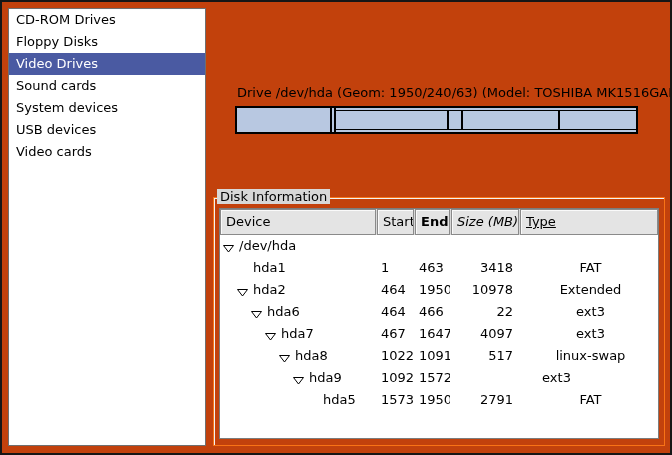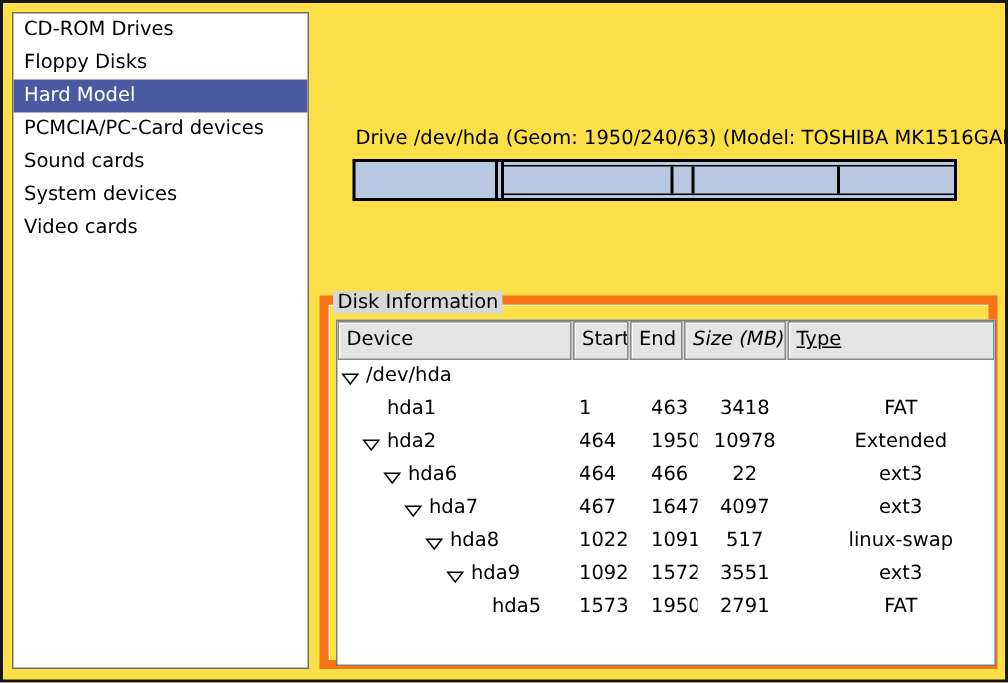--- a/index.html
+++ b/index.html
@@ -1,18 +1,18 @@
 <!DOCTYPE html>
 <html><head>
 <meta charset="utf-8">
 <style>
   html,body { margin:0; padding:0; background:#bdbdbd; }
   .window {
     position:relative; width:672px; height:455px; box-sizing:border-box;
-    background:#fde047; border:2px solid #161616;
+    background:#c2410c; border:2px solid #161616;
     font-family:"DejaVu Sans","Liberation Sans",sans-serif; font-size:13px; color:#000;
     overflow:hidden;
   }
   
   .sidebar {
     position:absolute; left:6px; top:6px; width:198px; height:438px;
     background:#fff; border:1px solid #6f6f6f; box-sizing:border-box; overflow:hidden;
   }
   .side-item { height:22px; line-height:22px; padding-left:7px; white-space:nowrap; cursor:default; }
   .side-item.selected { background:#4a5aa2; color:#fff; }
@@ -27,65 +27,65 @@
   .ext-inner {
     position:absolute; left:0; right:0; top:2px; bottom:2px;
     border-top:1px solid #000; border-bottom:1px solid #000; box-sizing:border-box;
     display:flex;
   }
   .ext-seg { height:100%; border-right:2px solid #000; box-sizing:border-box; }
   .ext-seg:last-child { border-right:none; }
   
   .groupbox {
     position:absolute; left:211px; top:195px; width:452px; height:249px;
-    border:6px solid #f97316; box-sizing:border-box;
+    border:1px solid #f97316; box-sizing:border-box;
     box-shadow: inset 1px 1px 0 #f2f2f2;
   }
   .groupbox-label {
     position:absolute; left:3px; top:-9px; background:#d8d8d8; padding:0 3px; white-space:nowrap;
   }
   
   .table {
     position:absolute; left:5px; top:10px; width:440px; height:231px;
     background:#fff; border:1px solid #7c7c7c; box-sizing:border-box; overflow:hidden;
   }
   .thead { display:flex; height:26px; background:#d8d8d8; }
   .th {
     background:#e4e4e4; border:1px solid #8a8a8a; box-sizing:border-box;
     box-shadow: inset 1px 1px 0 #fafafa;
     line-height:24px; padding-left:5px; white-space:nowrap; overflow:hidden;
     margin-right:1px; cursor:default;
   }
   .th:last-child { margin-right:0; }
-  .w-device { width:156px; } .w-start { width:37px;text-align:center; } .w-end { width:35px; }
+  .w-device { width:156px; } .w-start { width:37px;text-align:center; } .w-end { width:35px;font-weight:bold; }
   .w-size { width:68px;font-style:italic; } .w-type { flex:1;text-decoration:underline; }
   .trow { display:flex; height:22px; line-height:22px; cursor:default; }
   .td { box-sizing:border-box; white-space:nowrap; overflow:hidden; }
   .td-device { width:157px; display:flex; align-items:center; }
   .td-start { width:38px; padding-left:4px; }
-  .td-end { width:35px; padding-left:4px;margin-left:10px; }
-  .td-size { width:68px; text-align:center; padding-right:5px; }
+  .td-end { width:35px; padding-left:4px; }
+  .td-size { width:68px; text-align:right; padding-right:5px; }
   .td-type { flex:1; padding-left:5px;text-align:center; }
   .ind { display:inline-block; height:1px; flex:none; }
   .lv0 { width:2px; } .lv1 { width:16px; } .lv2 { width:30px; } .lv3 { width:44px; }
   .lv4 { width:58px; } .lv5 { width:72px; } .lv6 { width:86px; }
   .exp, .exp-sp { width:13px; height:13px; flex:none; margin-right:4px; }
 </style>
 </head>
 <body>
 
 <div class="window">
 
   <div class="sidebar">
     <div class="side-item">CD-ROM Drives</div>
     <div class="side-item">Floppy Disks</div>
-    <div class="side-item selected">Hard Model</div>
-    <div class="side-item">PCMCIA/PC-Card devices</div>
+    <div class="side-item selected">Video Drives</div>
     <div class="side-item">Sound cards</div>
     <div class="side-item">System devices</div>
+    <div class="side-item">USB devices</div>
     <div class="side-item">Video cards</div>
   </div>
 
   <div class="drive-label">Drive /dev/hda (Geom: 1950/240/63) (Model: TOSHIBA MK1516GAP)</div>
 
   <div class="bar">
     <div class="seg-hda1" style="width: 23.9%;"></div>
     <div class="ext" style="left:calc(23.9% + 2px);">
       <div class="ext-inner">
         <div class="ext-seg" style="width: 37.5%;"></div>
@@ -193,21 +193,20 @@
       <div class="trow">
         <div class="td td-device">
             <span class="ind lv5"></span>
             <span class="exp"><svg width="13" height="13">
                 <polygon points="1.5,3.5 11.5,3.5 6.5,10" fill="#fff" stroke="#000"></polygon>
               </svg></span>
             <span>hda9</span>
           </div>
         <div class="td td-start">1092</div>
         <div class="td td-end">1572</div>
-        <div class="td td-size">3551</div>
         <div class="td td-type">ext3</div>
       </div>
 
       <div class="trow">
         <div class="td td-device">
             <span class="ind lv6"></span>
             <span class="exp-sp"></span>
             <span>hda5</span>
           </div>
         <div class="td td-start">1573</div>

